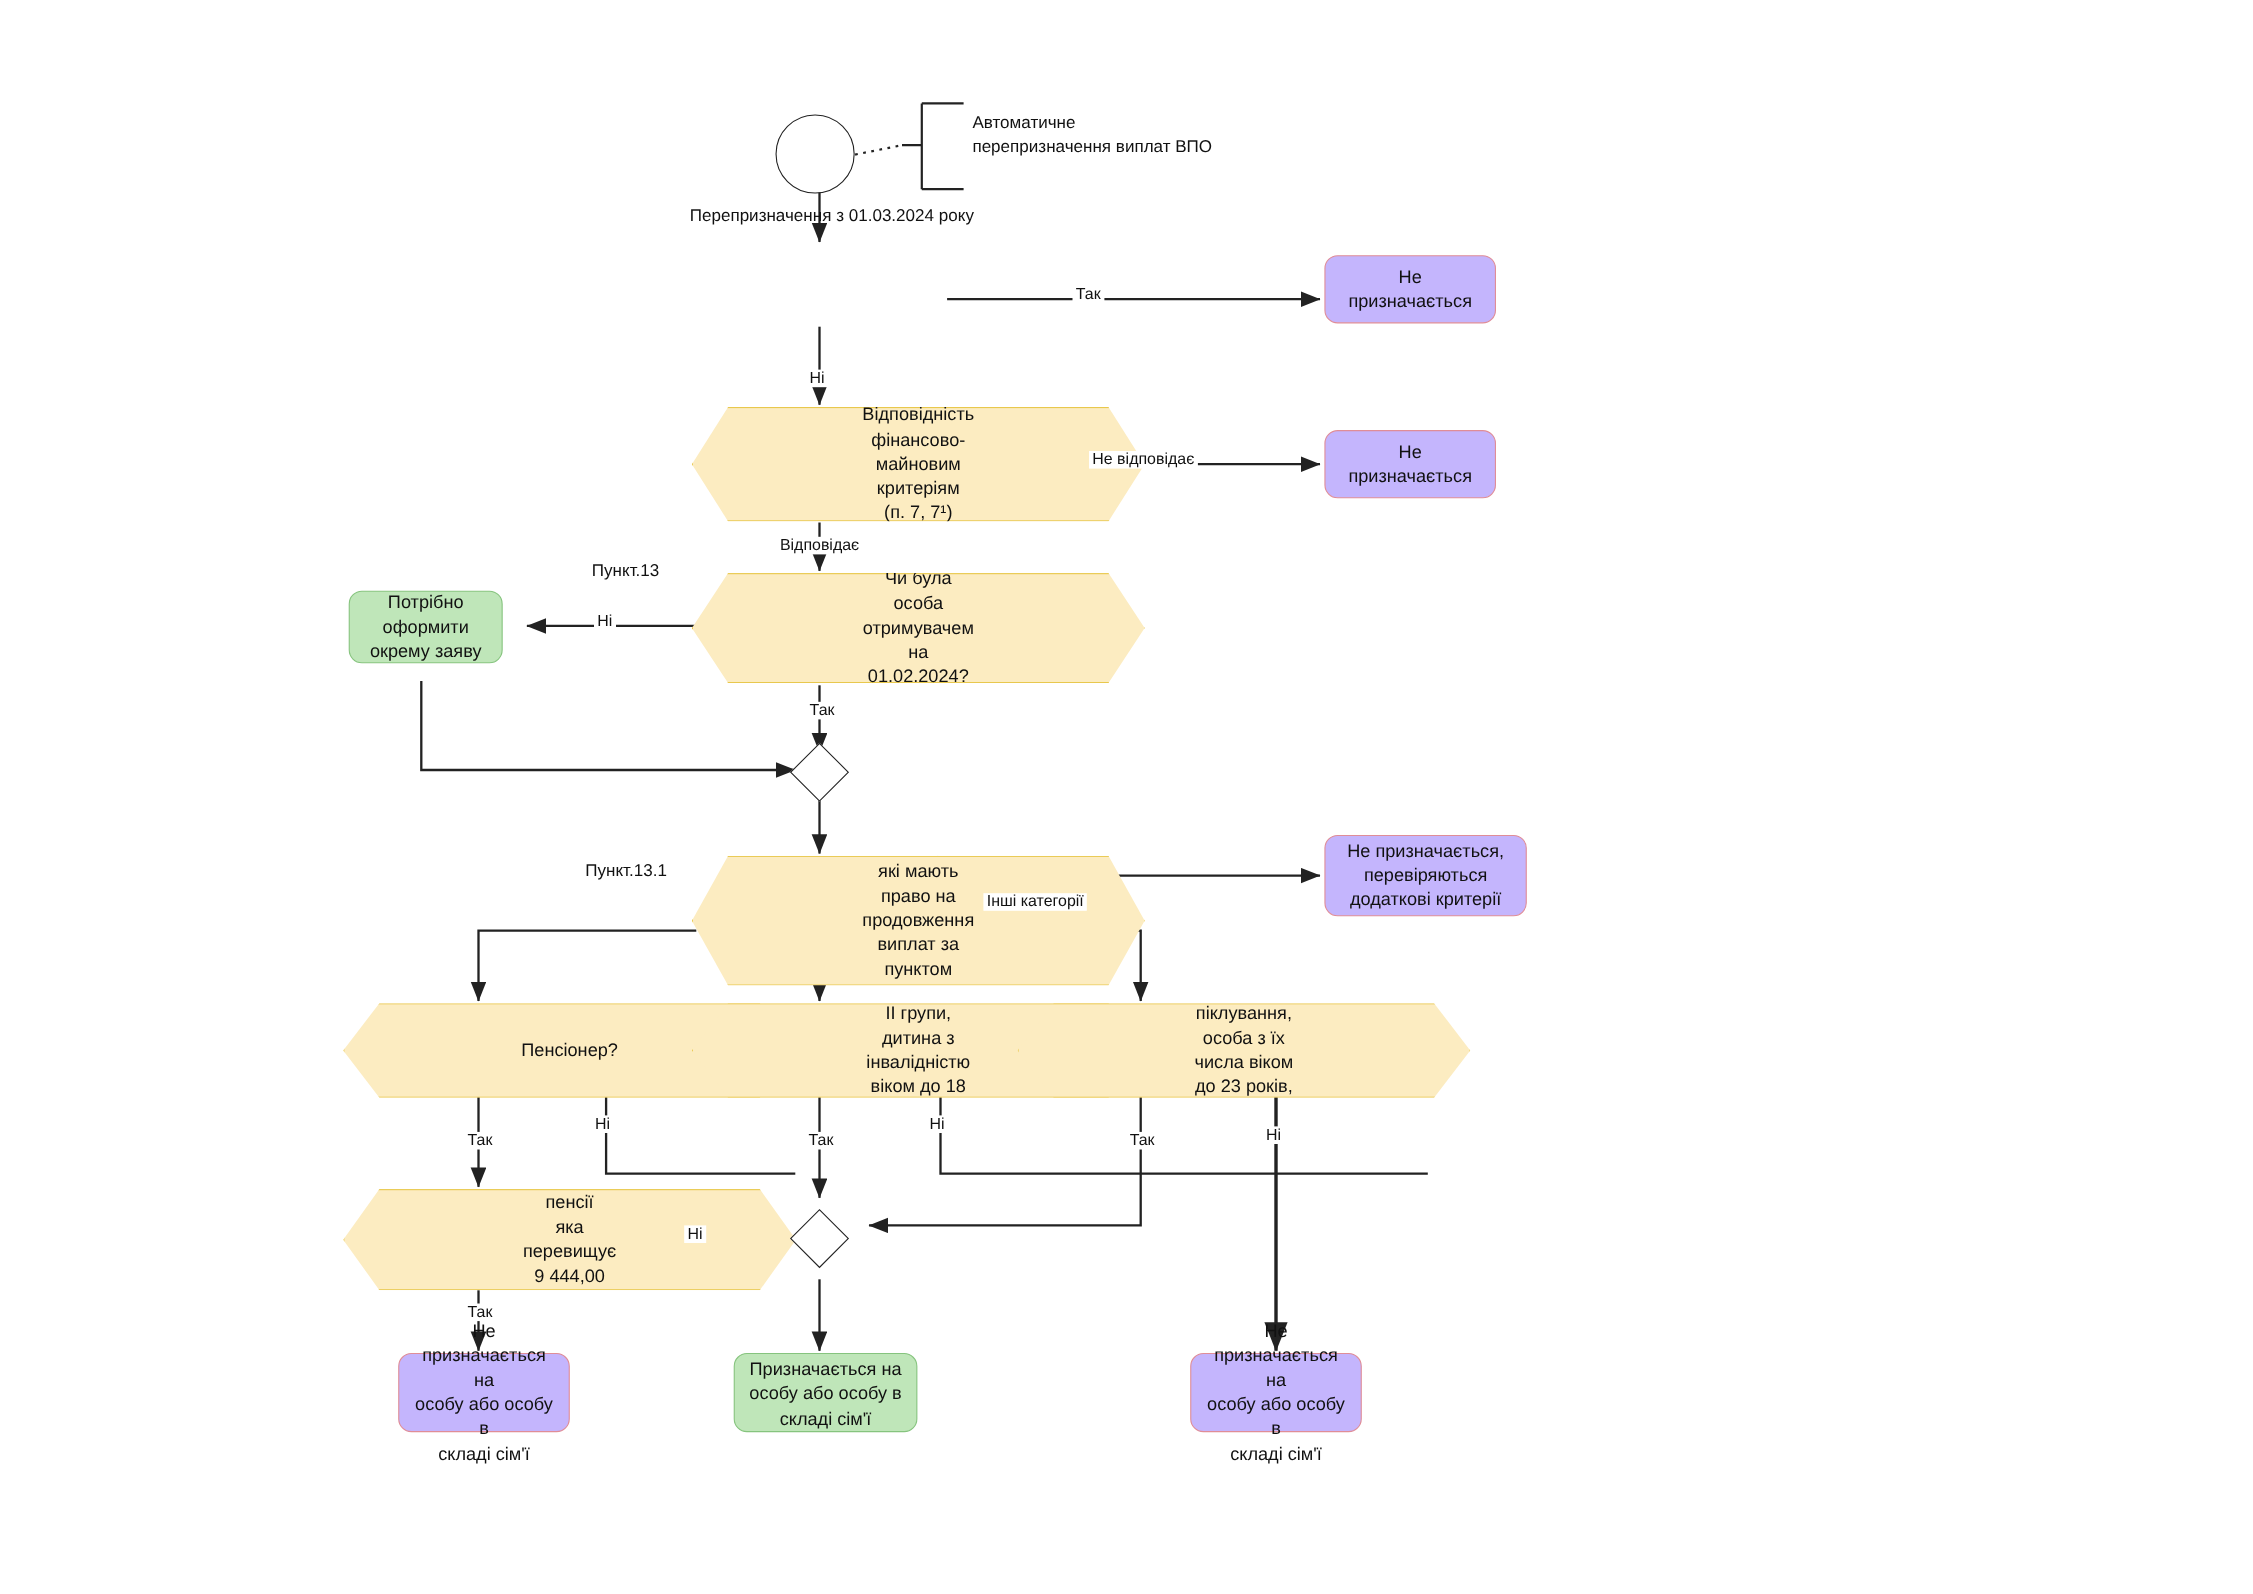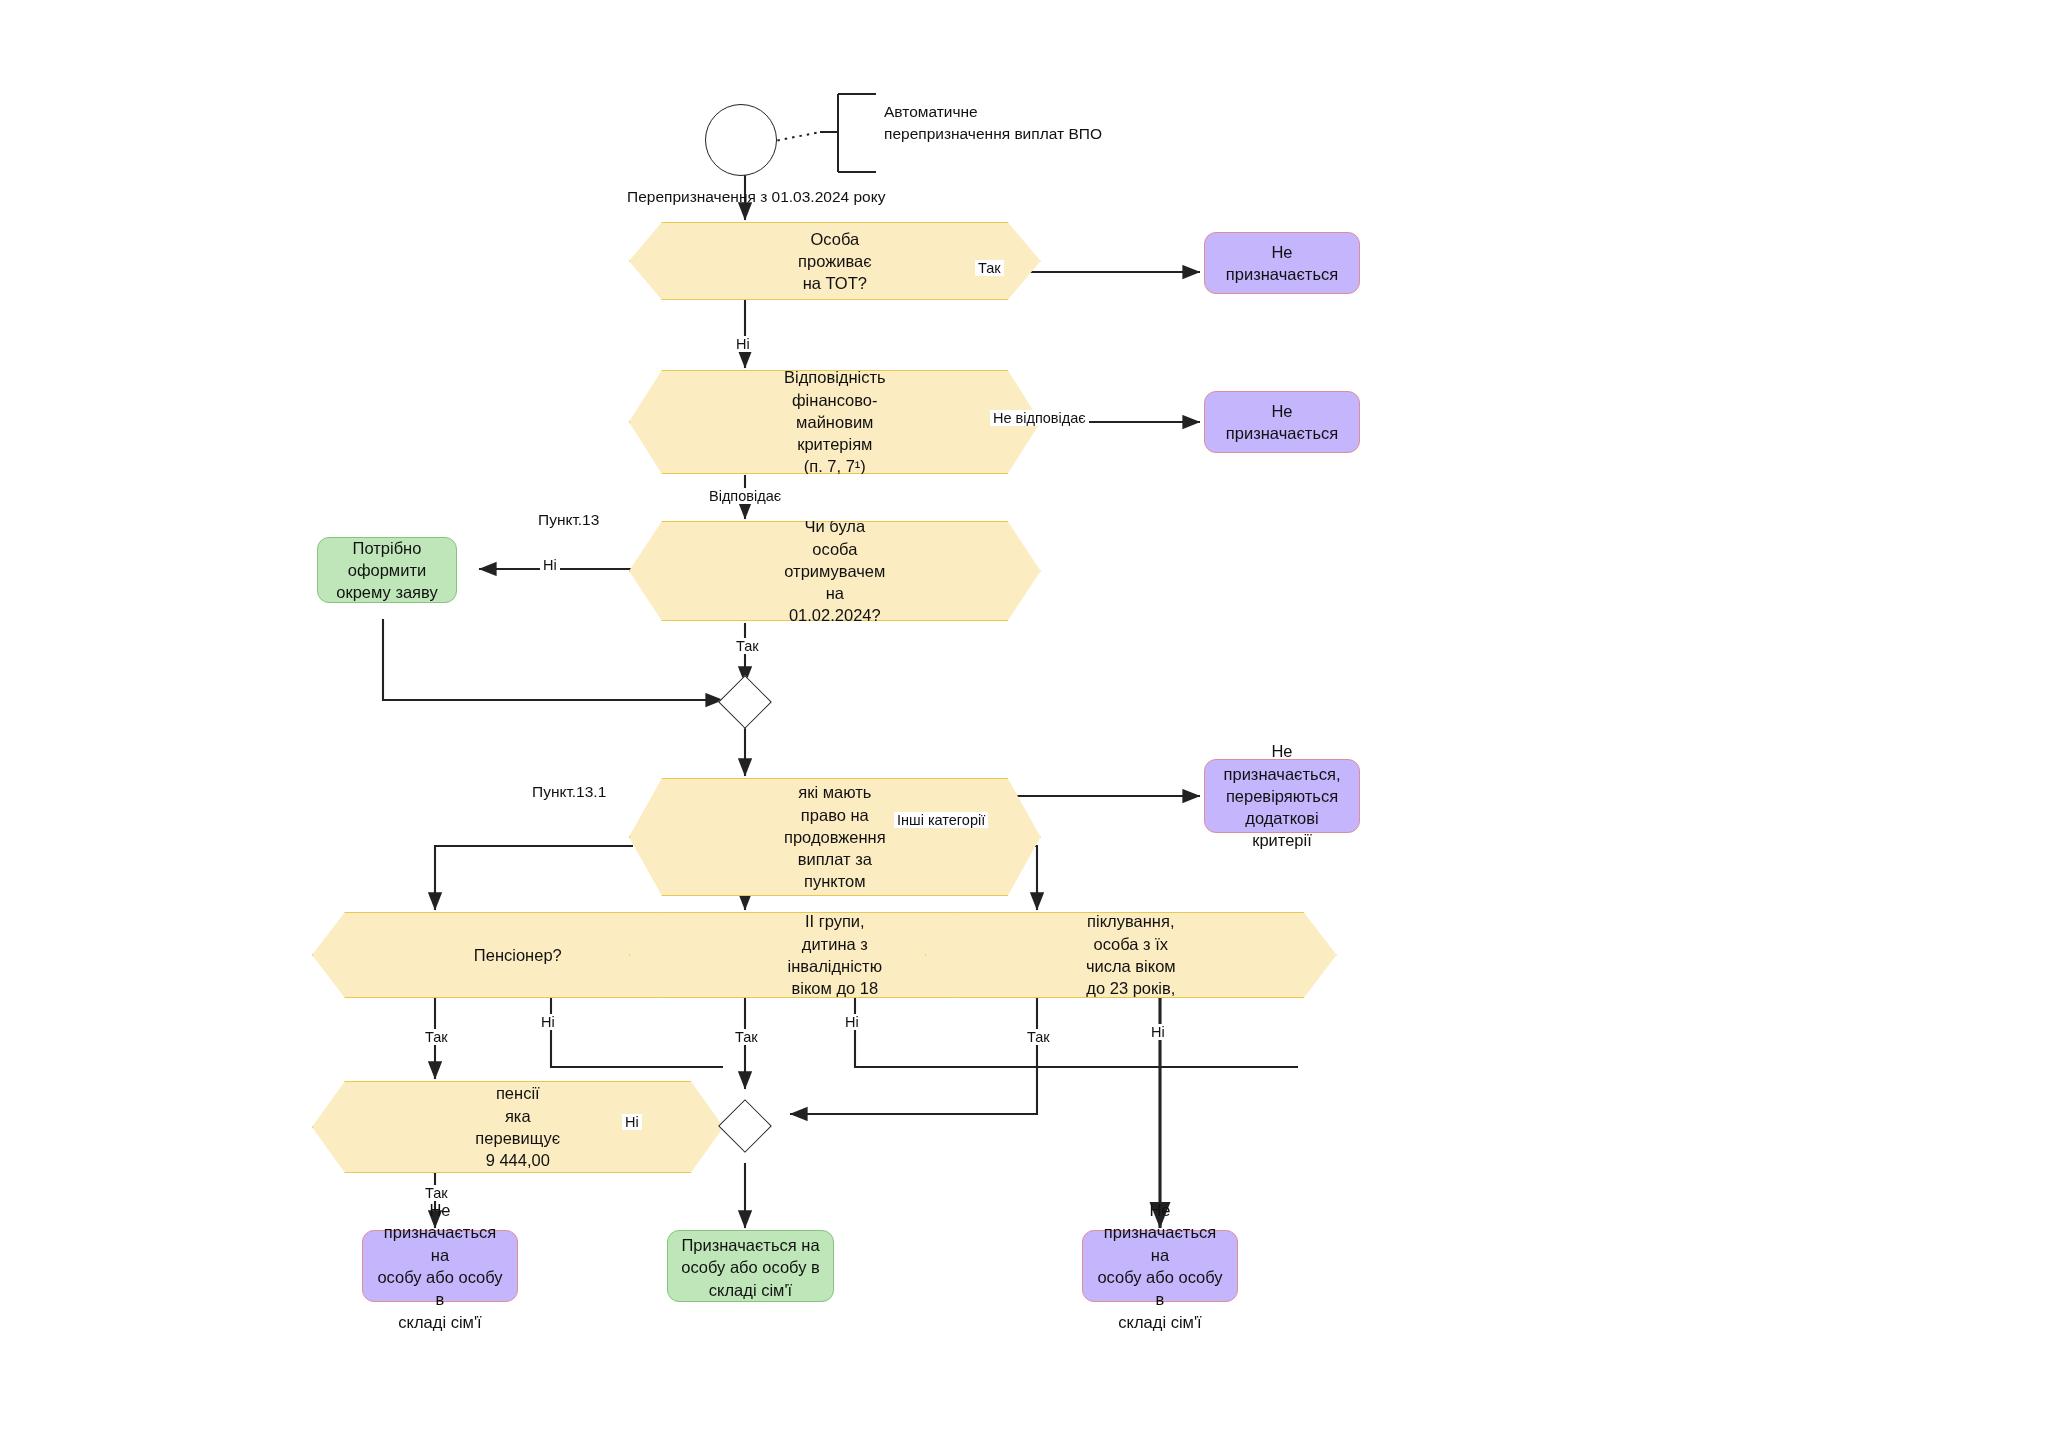--- a/index.html
+++ b/index.html
@@ -156,23 +156,20 @@
     </g>
   </svg>
 
   <div class="node circle" style="left:705px; top:80px; width:72px; height:72px;"></div>
 
   <div class="note" style="left:884px; top:77px; width:330px;">Автоматичне
 перепризначення виплат ВПО</div>
 
   <div class="note" style="left:627px; top:162px; width:300px;">Перепризначення з 01.03.2024 року</div>
 
-  <div class="node hex" style="left:629px; top:198px; width:232px; height:78px;">
-    <span>Особа проживає на ТОТ?</span>
-  </div>
 
   <div class="node rect red" style="left:1204px; top:208px; width:156px; height:62px;">
     <span>Не призначається</span>
   </div>
 
   <div class="node hex" style="left:629px; top:346px; width:232px; height:104px;">
     <span>Відповідність
 фінансово-майновим критеріям
 (п. 7, 7¹)</span>
   </div>
@@ -197,21 +194,21 @@
 
   <div class="note" style="left:532px; top:757px;">Пункт.13.1</div>
 
   <div class="node hex" style="left:629px; top:754px; width:232px; height:118px;">
     <span>Перевірка ВПО,
 які мають право на продовження
 виплат за пунктом 13.1,
 а саме:</span>
   </div>
 
-  <div class="node rect red" style="left:1204px; top:735px; width:156px; height:74px;">
+  <div class="node rect red" style="left:1204px; top:735px; width:184px; height:74px;">
     <span>Не призначається,
 перевіряються
 додаткові критерії</span>
   </div>
 
   <div class="node hex" style="left:312px; top:888px; width:248px; height:86px;">
     <span>Пенсіонер?</span>
   </div>
 
   <div class="node hex" style="left:629px; top:888px; width:232px; height:86px;justify-content:center;">

